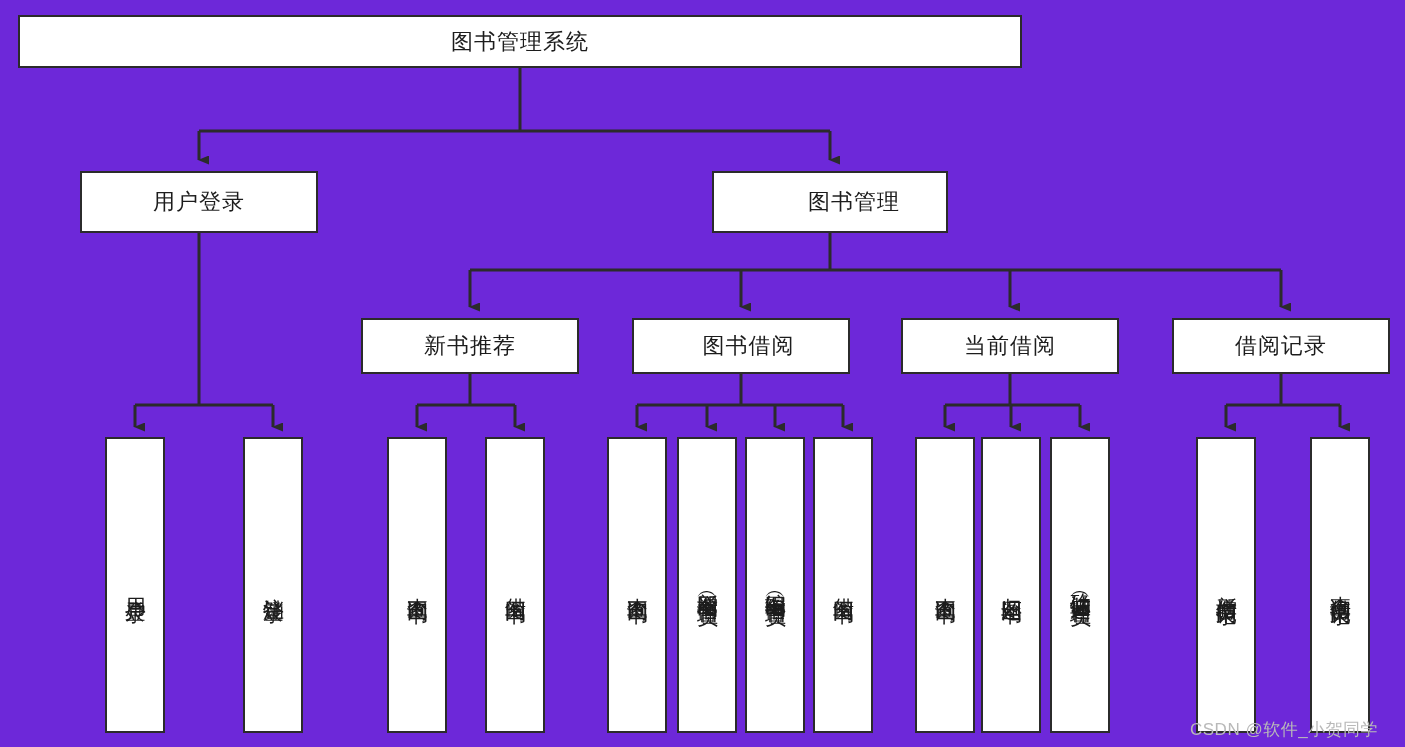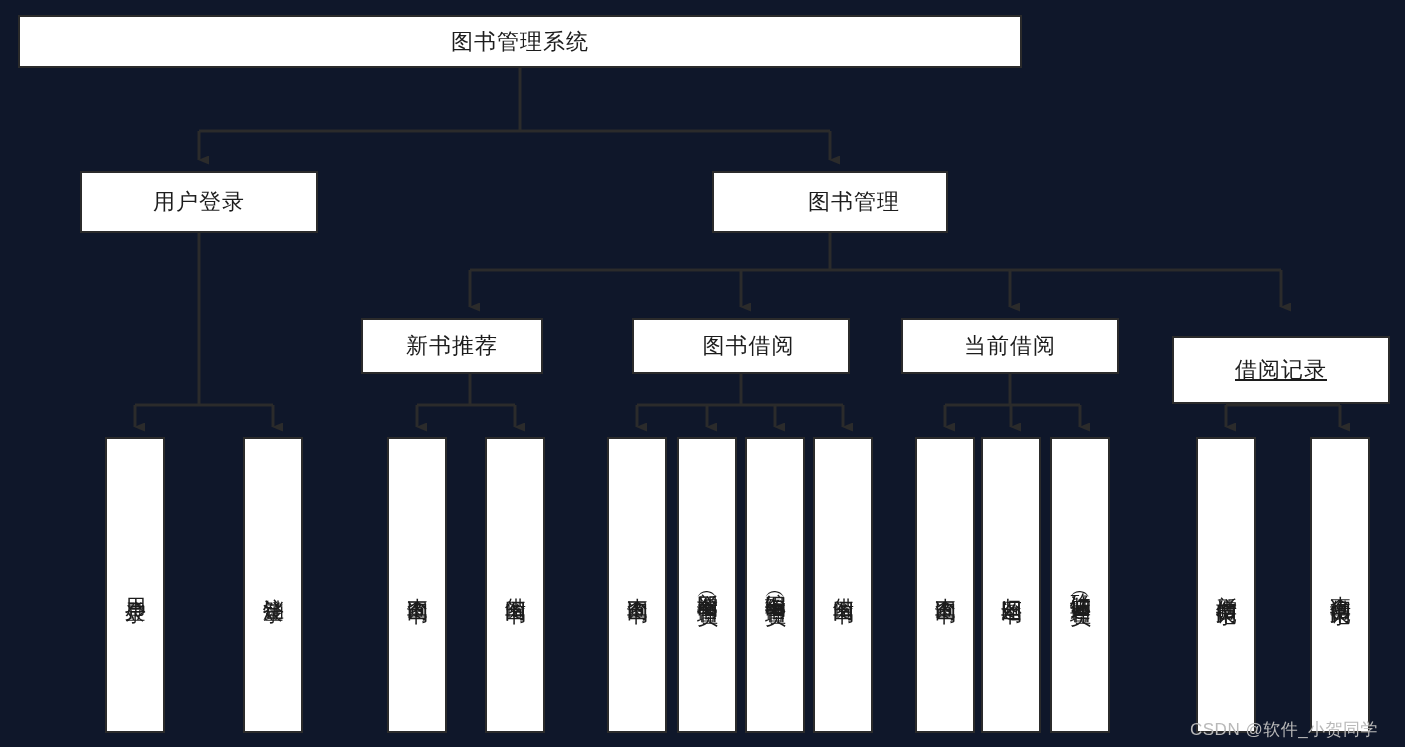--- a/index.html
+++ b/index.html
@@ -7,21 +7,21 @@
     padding: 0;
     background: #ffffff;
   }
   body {
     font-family: "Liberation Sans", "DejaVu Sans", sans-serif;
   }
   #canvas {
     position: relative;
     width: 1405px;
     height: 747px;
-    background: #0f172a;
+    background: #6d28d9;
     overflow: hidden;
   }
   svg.edges {
     position: absolute;
     left: 0;
     top: 0;
     width: 1405px;
     height: 747px;
     pointer-events: none;
   }
@@ -125,30 +125,30 @@
     <span>图书管理系统</span>
   </div>
 
   <div class="node horiz" style="left:80px; top:171px; width:238px; height:62px;">
     <span>用户登录</span>
   </div>
   <div class="node horiz" style="left:712px; top:171px; width:236px; height:62px;padding-left:48px;">
     <span>图书管理</span>
   </div>
 
-  <div class="node horiz" style="left:361px; top:318px; width:182px; height:56px;">
+  <div class="node horiz" style="left:361px; top:318px; width:218px; height:56px;">
     <span>新书推荐</span>
   </div>
   <div class="node horiz" style="left:632px; top:318px; width:218px; height:56px;padding-left:15px;">
     <span>图书借阅</span>
   </div>
   <div class="node horiz" style="left:901px; top:318px; width:218px; height:56px;justify-content:center;">
     <span>当前借阅</span>
   </div>
-  <div class="node horiz" style="left:1172px; top:336px; width:218px; height:68px;text-decoration:underline;">
+  <div class="node horiz" style="left:1172px; top:318px; width:218px; height:56px;">
     <span>借阅记录</span>
   </div>
 
   <div class="node vert" style="left:105px; top:437px; width:60px; height:296px;">
     <span>用户登录</span>
   </div>
   <div class="node vert" style="left:243px; top:437px; width:60px; height:296px;">
     <span>注销登录</span>
   </div>
 

